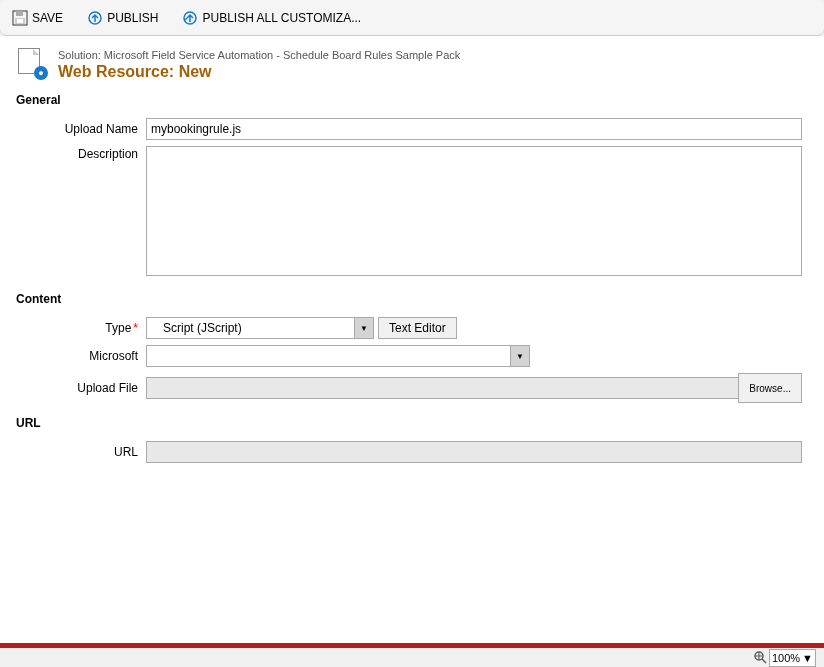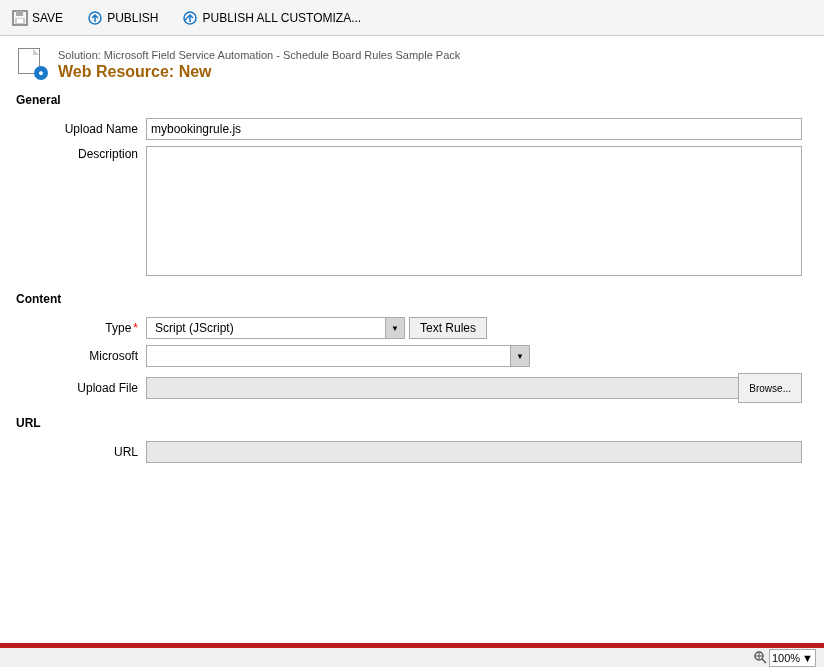--- a/index.html
+++ b/index.html
@@ -16,20 +16,21 @@
 
     
     .toolbar {
       display: flex;
       align-items: center;
       background: #f5f5f5;
       border-bottom: 1px solid #ccc;
       padding: 4px 8px;
       gap: 16px;
       height: 36px;
+      border-radius: 7px;
     }
     .toolbar-btn {
       display: flex;
       align-items: center;
       gap: 4px;
       cursor: pointer;
       font-size: 12px;
       background: none;
       border: none;
       padding: 2px 4px;
@@ -161,27 +162,27 @@
       align-items: center;
     }
     .type-select-wrapper {
       position: relative;
       display: inline-flex;
       align-items: center;
     }
     .type-select {
       height: 22px;
       border: 1px solid #aaa;
-      padding: 2px 8px;
+      padding: 2px 16px;
       font-size: 12px;
       background: #fff;
       appearance: none;
       -webkit-appearance: none;
       padding-right: 22px;
-      width: 259px;
+      width: 228px;
     }
     .select-arrow {
       position: absolute;
       right: 0;
       top: 0;
       width: 20px;
       height: 22px;
       background: #d4d4d4;
       border: 1px solid #aaa;
       border-left: 1px solid #aaa;
@@ -412,21 +413,21 @@
               <option>Script (JScript)</option>
               <option>HTML</option>
               <option>CSS</option>
               <option>XML</option>
               <option>PNG</option>
               <option>JPG</option>
               <option>GIF</option>
             </select>
             <div class="select-arrow">▼</div>
           </div>
-          <button class="text-editor-btn">Text Rules</button>
+          <button class="text-editor-btn">Text Editor</button>
         </div>
       </td>
     </tr>
     <tr>
       <td class="label-cell">Microsoft</td>
       <td class="input-cell">
         <div class="lang-select-wrapper">
           <select class="lang-select">
             <option value=""></option>
           </select>

